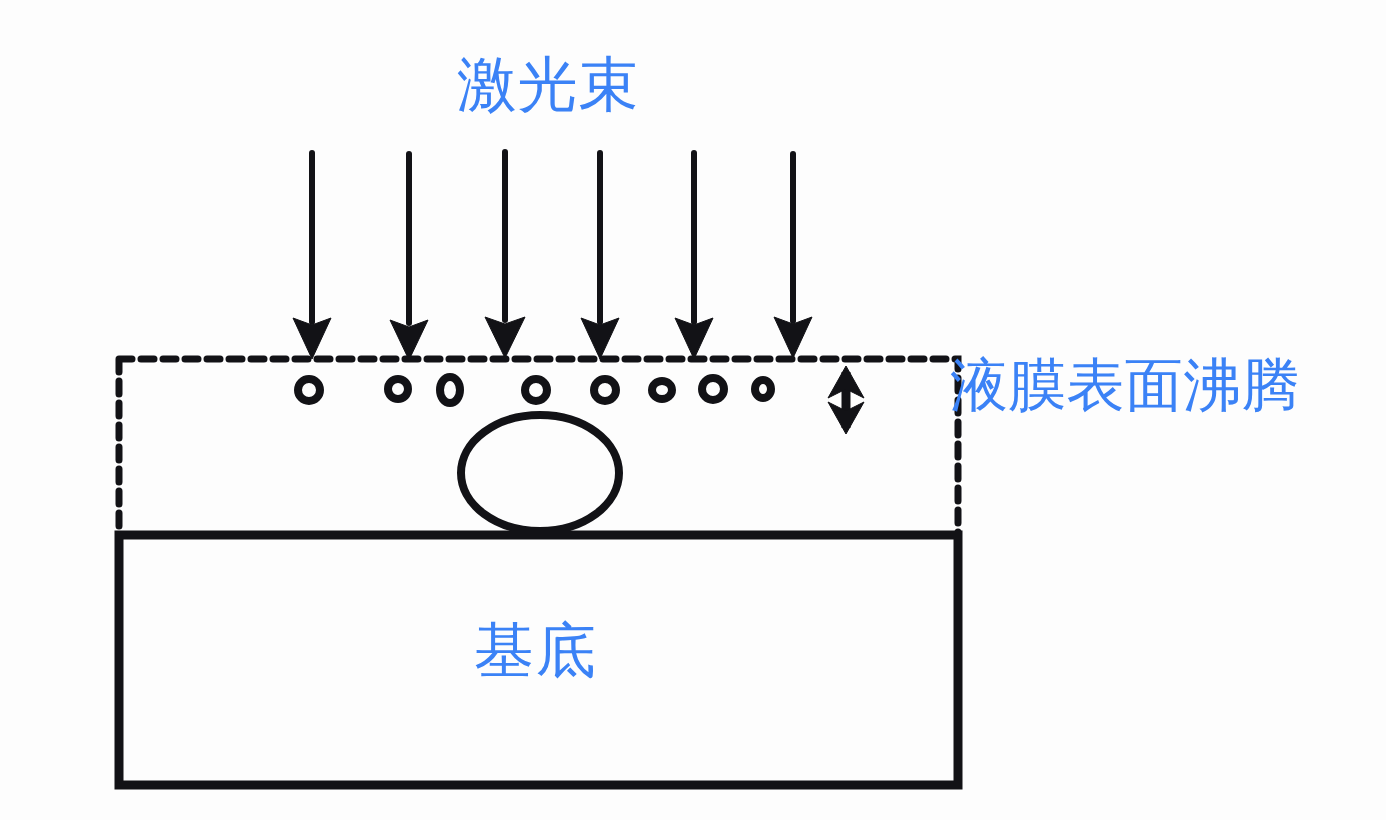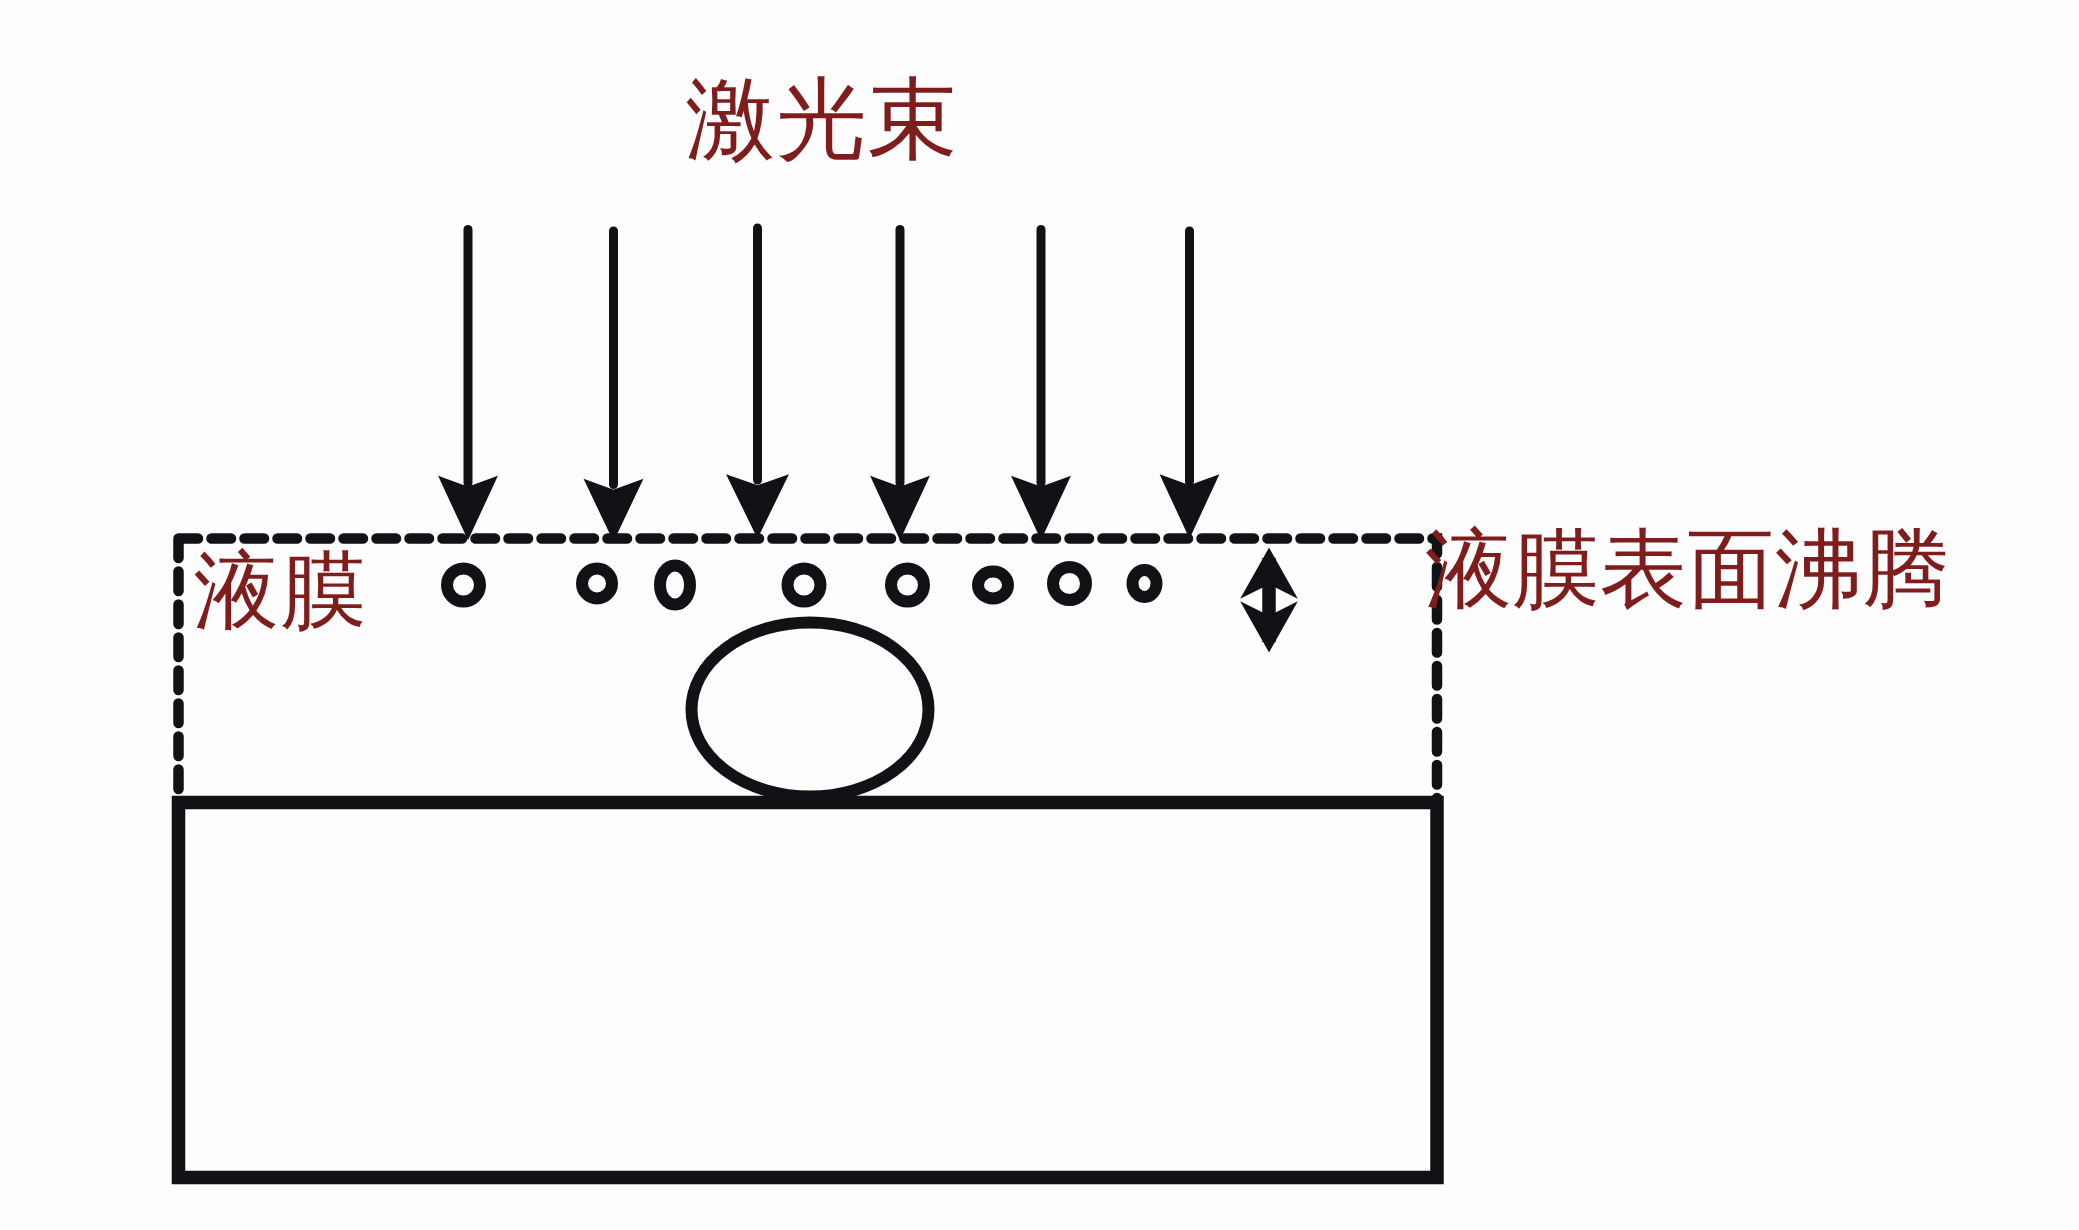--- a/index.html
+++ b/index.html
@@ -22,22 +22,22 @@
   #figure-svg {
     position: absolute;
     left: 0;
     top: 0;
     width: 1386px;
     height: 820px;
     display: block;
   }
   .cn-label {
     position: absolute;
-    color: #7f1d1d;
-    font-family: Liberation Mono, monospace;
+    color: #3b82f6;
+    font-family: Liberation Sans, sans-serif;
     font-weight: 500;
     white-space: nowrap;
     letter-spacing: 0.02em;
     line-height: 1;
     user-select: none;
   }
   #title-laser-beam {
     left: 457px;
     top: 55px;
     font-size: 60px;
@@ -121,18 +121,18 @@
     </g>
 
     <g>
       <rect x="119" y="535" width="839" height="250" fill="none" stroke="#121216" stroke-width="9"></rect>
     </g>
 
   </svg>
 
   <div class="cn-label" id="title-laser-beam">激光束</div>
 
-  <div class="cn-label" id="label-liquid-film">液膜</div>
 
   <div class="cn-label" id="label-surface-boiling">液膜表面沸腾</div>
 
+  <div class="cn-label" id="label-substrate">基底</div>
 
 </div>
 
 </body></html>

